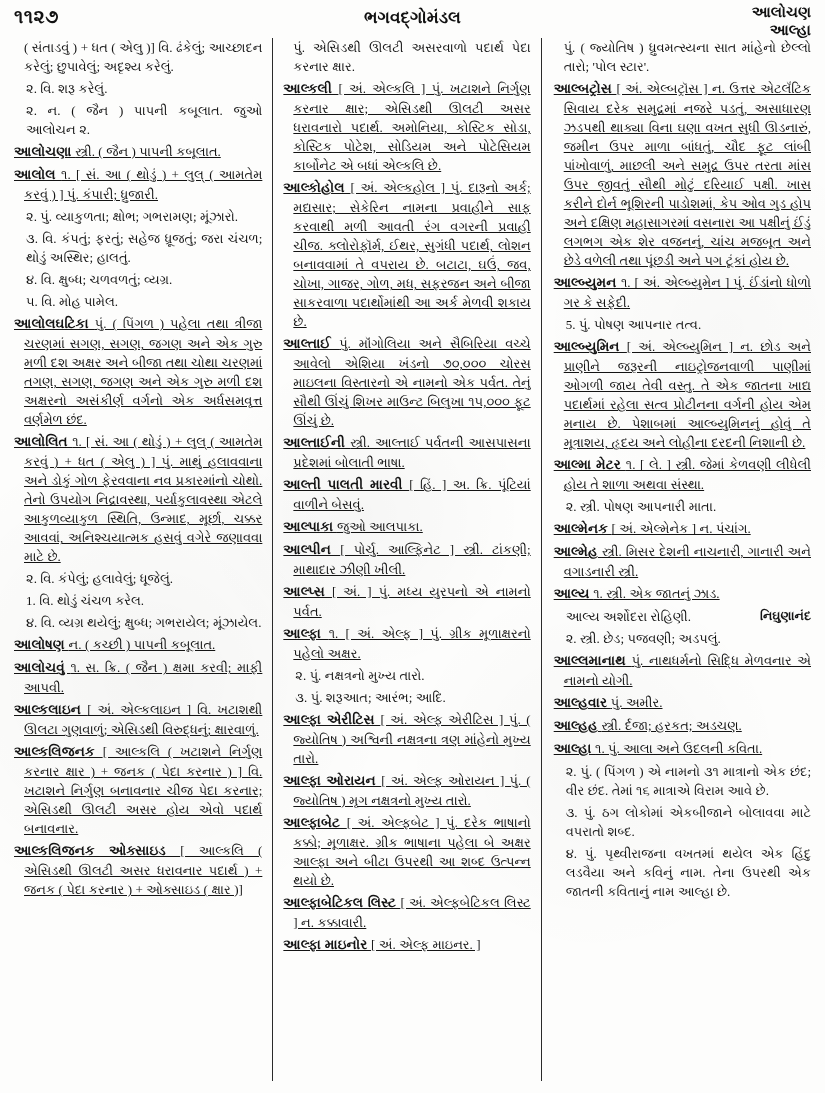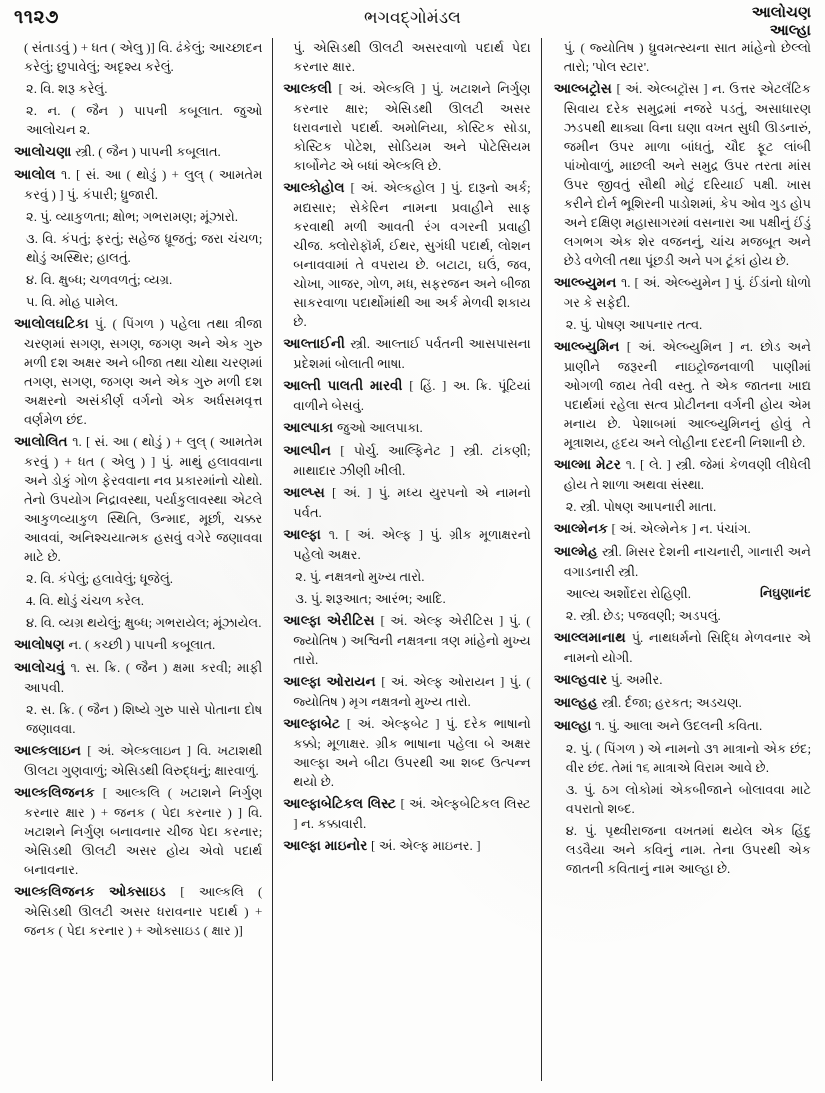--- a/index.html
+++ b/index.html
@@ -43,21 +43,21 @@
     font-weight: bold;
     letter-spacing: 0.5px;
   }
   .booktitle {
     position: absolute;
     left: 0;
     right: 0;
     top: 4px;
     text-align: center;
     font-size: 17px;
-    font-weight: normal;
+    font-weight: bold;
   }
   .guidewords {
     position: absolute;
     right: 0;
     top: 0px;
     text-align: right;
     line-height: 1.18;
   }
   .guidewords span {
     display: block;
@@ -102,20 +102,21 @@
     word-spacing: 0.2px;
     color: #141414;
   }
   .entry.cont {          
     text-indent: 0;
     padding-left: 10px;
   }
   .entry.hang {          
     padding-left: 10px;
     text-indent: -10px;
+    text-decoration: underline;
   }
   .entry.sense {         
     padding-left: 12px;
     text-indent: 0px;
     margin-top: 1px;
   }
   .hw {
     font-weight: bold;
     font-size: 13.6px;
     letter-spacing: 0.1px;
@@ -151,59 +152,60 @@
         <p class="entry sense"><span>૨. ન. ( જૈન ) પાપની કબૂલાત. જુઓ આલોચન ૨.</span></p>
         <p class="entry hang"><span class="hw">આલોચણા </span><span>સ્ત્રી. ( જૈન ) પાપની કબૂલાત.</span></p>
         <p class="entry hang"><span class="hw">આલોલ </span><span>૧. [ સં. આ ( થોડું ) + લુલ્‌ ( આમતેમ કરવું ) ] પું. કંપારી; ધ્રુજારી.</span></p>
         <p class="entry sense"><span>૨. પું. વ્યાકુળતા; ક્ષોભ; ગભરામણ; મૂંઝારો.</span></p>
         <p class="entry sense"><span>૩. વિ. કંપતું; ફરતું; સહેજ ધ્રૂજતું; જરા ચંચળ; થોડું અસ્થિર; હાલતું.</span></p>
         <p class="entry sense"><span>૪. વિ. ક્ષુબ્ધ; ચળવળતું; વ્યગ્ર.</span></p>
         <p class="entry sense"><span>૫. વિ. મોહ પામેલ.</span></p>
         <p class="entry hang"><span class="hw">આલોલઘટિકા </span><span>પું. ( પિંગળ ) પહેલા તથા ત્રીજા ચરણમાં સગણ, સગણ, જગણ અને એક ગુરુ મળી દશ અક્ષર અને બીજા તથા ચોથા ચરણમાં તગણ, સગણ, જગણ અને એક ગુરુ મળી દશ અક્ષરનો અસંકીર્ણ વર્ગનો એક અર્ધસમવૃત્ત વર્ણમેળ છંદ.</span></p>
         <p class="entry hang"><span class="hw">આલોલિત </span><span>૧. [ સં. આ ( થોડું ) + લુલ્‌ ( આમતેમ કરવું ) + ધત ( એલુ ) ] પું. માથું હલાવવાના અને ડોકું ગોળ ફેરવવાના નવ પ્રકારમાંનો ચોથો. તેનો ઉપયોગ નિદ્રાવસ્થા, પર્યાકુલાવસ્થા એટલે આકુળવ્યાકુળ સ્થિતિ, ઉન્માદ, મૂર્છા, ચક્કર આવવાં, અનિશ્ચયાત્મક હસવું વગેરે જણાવવા માટે છે.</span></p>
         <p class="entry sense"><span>૨. વિ. કંપેલું; હલાવેલું; ધૂજેલું.</span></p>
-        <p class="entry sense"><span>4. વિ. થોડું ચંચળ કરેલ.</span></p>
+        <p class="entry sense"><span>1. વિ. થોડું ચંચળ કરેલ.</span></p>
         <p class="entry sense"><span>૪. વિ. વ્યગ્ર થયેલું; ક્ષુબ્ધ; ગભરાયેલ; મૂંઝાયેલ.</span></p>
         <p class="entry hang"><span class="hw">આલોષણ </span><span>ન. ( કચ્છી ) પાપની કબૂલાત.</span></p>
         <p class="entry hang"><span class="hw">આલોચવું </span><span>૧. સ. ક્રિ. ( જૈન ) ક્ષમા કરવી; માફી આપવી.</span></p>
-        <p class="entry sense"><span>૨. સ. ક્રિ. ( જૈન ) શિષ્યે ગુરુ પાસે પોતાના દોષ જણાવવા.</span></p>
         <p class="entry hang"><span class="hw">આલ્કલાઇન </span><span>[ અં. એલ્કલાઇન ] વિ. ખટાશથી ઊલટા ગુણવાળું; એસિડથી વિરુદ્ધનું; ક્ષારવાળું.</span></p>
         <p class="entry hang"><span class="hw">આલ્કલિજનક </span><span>[ આલ્કલિ ( ખટાશને નિર્ગુણ કરનાર ક્ષાર ) + જનક ( પેદા કરનાર ) ] વિ. ખટાશને નિર્ગુણ બનાવનાર ચીજ પેદા કરનાર; એસિડથી ઊલટી અસર હોય એવો પદાર્થ બનાવનાર.</span></p>
         <p class="entry hang"><span class="hw">આલ્કલિજનક ઓક્સાઇડ </span><span>[ આલ્કલિ ( એસિડથી ઊલટી અસર ધરાવનાર પદાર્થ ) + જનક ( પેદા કરનાર ) + ઓક્સાઇડ ( ક્ષાર )]</span></p>
       </div>
     <div class="rule"></div>
     <div class="col col-2">
         <p class="entry cont"><span>પું. એસિડથી ઊલટી અસરવાળો પદાર્થ પેદા કરનાર ક્ષાર.</span></p>
         <p class="entry hang"><span class="hw">આલ્કલી </span><span>[ અં. એલ્કલિ ] પું. ખટાશને નિર્ગુણ કરનાર ક્ષાર; એસિડથી ઊલટી અસર ધરાવનારો પદાર્થ. અમોનિયા, કોસ્ટિક સોડા, કોસ્ટિક પોટેશ, સોડિયમ અને પોટેસિયમ કાર્બોનેટ એ બધાં એલ્કલિ છે.</span></p>
         <p class="entry hang"><span class="hw">આલ્કોહોલ </span><span>[ અં. એલ્કહોલ ] પું. દારૂનો અર્ક; મદ્યસાર; સેકેરિન નામના પ્રવાહીને સાફ કરવાથી મળી આવતી રંગ વગરની પ્રવાહી ચીજ. ક્લોરોફૉર્મ, ઈથર, સુગંધી પદાર્થ, લોશન બનાવવામાં તે વપરાય છે. બટાટા, ઘઉં, જવ, ચોખા, ગાજર, ગોળ, મધ, સફરજન અને બીજા સાકરવાળા પદાર્થોમાંથી આ અર્ક મેળવી શકાય છે.</span></p>
+        <p class="entry hang"><span class="hw">આલ્તાઈ </span><span>પું. મૉંગોલિયા અને સૈબિરિયા વચ્ચે આવેલો એશિયા ખંડનો ૭૦,૦૦૦ ચોરસ માઇલના વિસ્તારનો એ નામનો એક પર્વત. તેનું સૌથી ઊંચું શિખર માઉન્ટ બિલુખા ૧૫,૦૦૦ ફૂટ ઊંચું છે.</span></p>
         <p class="entry hang"><span class="hw">આલ્તાઈની </span><span>સ્ત્રી. આલ્તાઈ પર્વતની આસપાસના પ્રદેશમાં બોલાતી ભાષા.</span></p>
         <p class="entry hang"><span class="hw">આલ્તી પાલતી મારવી </span><span>[ હિં. ] અ. ક્રિ. પૂંટિયાં વાળીને બેસવું.</span></p>
         <p class="entry hang"><span class="hw">આલ્પાકા </span><span>જુઓ આલપાકા.</span></p>
         <p class="entry hang"><span class="hw">આલ્પીન </span><span>[ પોર્ચુ. આલ્ફિનેટ ] સ્ત્રી. ટાંકણી; માથાદાર ઝીણી ખીલી.</span></p>
         <p class="entry hang"><span class="hw">આલ્પ્સ </span><span>[ અં. ] પું. મધ્ય યુરપનો એ નામનો પર્વત.</span></p>
         <p class="entry hang"><span class="hw">આલ્ફા </span><span>૧. [ અં. એલ્ફ ] પું. ગ્રીક મૂળાક્ષરનો પહેલો અક્ષર.</span></p>
         <p class="entry sense"><span>૨. પું. નક્ષત્રનો મુખ્ય તારો.</span></p>
         <p class="entry sense"><span>૩. પું. શરૂઆત; આરંભ; આદિ.</span></p>
         <p class="entry hang"><span class="hw">આલ્ફા એરીટિસ </span><span>[ અં. એલ્ફ એરીટિસ ] પું. ( જ્યોતિષ ) અશ્વિની નક્ષત્રના ત્રણ માંહેનો મુખ્ય તારો.</span></p>
         <p class="entry hang"><span class="hw">આલ્ફા ઓરાયન </span><span>[ અં. એલ્ફ ઓરાયન ] પું. ( જ્યોતિષ ) મૃગ નક્ષત્રનો મુખ્ય તારો.</span></p>
         <p class="entry hang"><span class="hw">આલ્ફાબેટ </span><span>[ અં. એલ્ફબેટ ] પું. દરેક ભાષાનો કક્કો; મૂળાક્ષર. ગ્રીક ભાષાના પહેલા બે અક્ષર આલ્ફા અને બીટા ઉપરથી આ શબ્દ ઉત્પન્ન થયો છે.</span></p>
         <p class="entry hang"><span class="hw">આલ્ફાબેટિકલ લિસ્ટ </span><span>[ અં. એલ્ફબેટિકલ લિસ્ટ ] ન. કક્કાવારી.</span></p>
         <p class="entry hang"><span class="hw">આલ્ફા માઇનોર </span><span>[ અં. એલ્ફ માઇનર. ]</span></p>
       </div>
     <div class="rule"></div>
     <div class="col col-3">
         <p class="entry cont"><span>પું. ( જ્યોતિષ ) ધ્રુવમત્સ્યના સાત માંહેનો છેલ્લો તારો; 'પોલ સ્ટાર'.</span></p>
         <p class="entry hang"><span class="hw">આલ્બટ્રોસ </span><span>[ અં. એલ્બટ્રૉસ ] ન. ઉત્તર એટલૅંટિક સિવાય દરેક સમુદ્રમાં નજરે પડતું, અસાધારણ ઝડપથી થાક્યા વિના ઘણા વખત સુધી ઊડનારું, જમીન ઉપર માળા બાંધતું, ચૌદ ફૂટ લાંબી પાંખોવાળું, માછલી અને સમુદ્ર ઉપર તરતા માંસ ઉપર જીવતું સૌથી મોટું દરિયાઈ પક્ષી. ખાસ કરીને દોર્ન ભૂશિરની પાડોશમાં, કેપ ઓવ ગુડ હોપ અને દક્ષિણ મહાસાગરમાં વસનારા આ પક્ષીનું ઈંડું લગભગ એક શેર વજનનું, ચાંચ મજબૂત અને છેડે વળેલી તથા પૂંછડી અને પગ ટૂંકાં હોય છે.</span></p>
         <p class="entry hang"><span class="hw">આલ્બ્યુમન </span><span>૧. [ અં. એલ્બ્યુમેન ] પું. ઈંડાંનો ધોળો ગર કે સફેદી.</span></p>
-        <p class="entry sense"><span>૨. પું. પોષણ આપનાર તત્વ.</span></p>
+        <p class="entry sense"><span>5. પું. પોષણ આપનાર તત્વ.</span></p>
         <p class="entry hang"><span class="hw">આલ્બ્યુમિન </span><span>[ અં. એલ્બ્યુમિન ] ન. છોડ અને પ્રાણીને જરૂરની નાઇટ્રોજનવાળી પાણીમાં ઓગળી જાય તેવી વસ્તુ. તે એક જાતના ખાદ્ય પદાર્થમાં રહેલા સત્વ પ્રોટીનના વર્ગની હોય એમ મનાય છે. પેશાબમાં આલ્બ્યુમિનનું હોવું તે મૂત્રાશય, હૃદય અને લોહીના દરદની નિશાની છે.</span></p>
         <p class="entry hang"><span class="hw">આલ્મા મેટર </span><span>૧. [ લે. ] સ્ત્રી. જેમાં કેળવણી લીધેલી હોય તે શાળા અથવા સંસ્થા.</span></p>
         <p class="entry sense"><span>૨. સ્ત્રી. પોષણ આપનારી માતા.</span></p>
         <p class="entry hang"><span class="hw">આલ્મેનક </span><span>[ અં. એલ્મેનેક ] ન. પંચાંગ.</span></p>
         <p class="entry hang"><span class="hw">આલ્મેહ </span><span>સ્ત્રી. મિસર દેશની નાચનારી, ગાનારી અને વગાડનારી સ્ત્રી.</span></p>
+        <p class="entry hang"><span class="hw">આલ્ય </span><span>૧. સ્ત્રી. એક જાતનું ઝાડ.</span></p>
         <p class="entry sense sub"><span class="marginnote">નિઘુણાનંદ</span><span>આલ્ય અર્શોદરા રોહિણી.</span></p>
         <p class="entry sense"><span>૨. સ્ત્રી. છેડ; પજવણી; અડપલું.</span></p>
         <p class="entry hang"><span class="hw">આલ્લમાનાથ </span><span>પું. નાથધર્મનો સિદ્ધિ મેળવનાર એ નામનો યોગી.</span></p>
         <p class="entry hang"><span class="hw">આલ્હવાર </span><span>પું. અમીર.</span></p>
         <p class="entry hang"><span class="hw">આલ્હહ </span><span>સ્ત્રી. ર્દજા; હરકત; અડચણ.</span></p>
         <p class="entry hang"><span class="hw">આલ્હા </span><span>૧. પું. આલા અને ઉદલની કવિતા.</span></p>
         <p class="entry sense"><span>૨. પું. ( પિંગળ ) એ નામનો ૩૧ માત્રાનો એક છંદ; વીર છંદ. તેમાં ૧૬ માત્રાએ વિરામ આવે છે.</span></p>
         <p class="entry sense"><span>૩. પું. ઠગ લોકોમાં એકબીજાને બોલાવવા માટે વપરાતો શબ્દ.</span></p>
         <p class="entry sense"><span>૪. પું. પૃથ્વીરાજના વખતમાં થયેલ એક હિંદુ લડવૈયા અને કવિનું નામ. તેના ઉપરથી એક જાતની કવિતાનું નામ આલ્હા છે.</span></p>
       </div>

